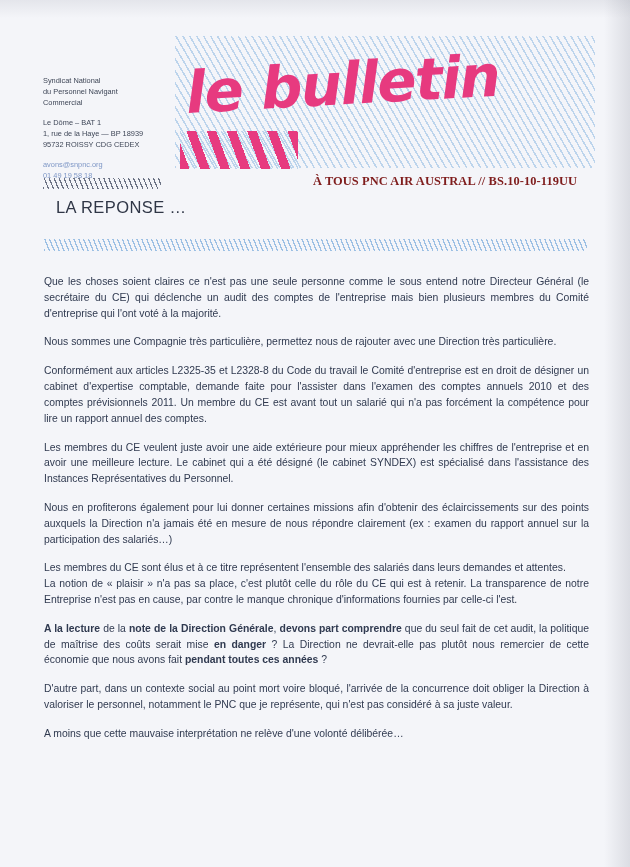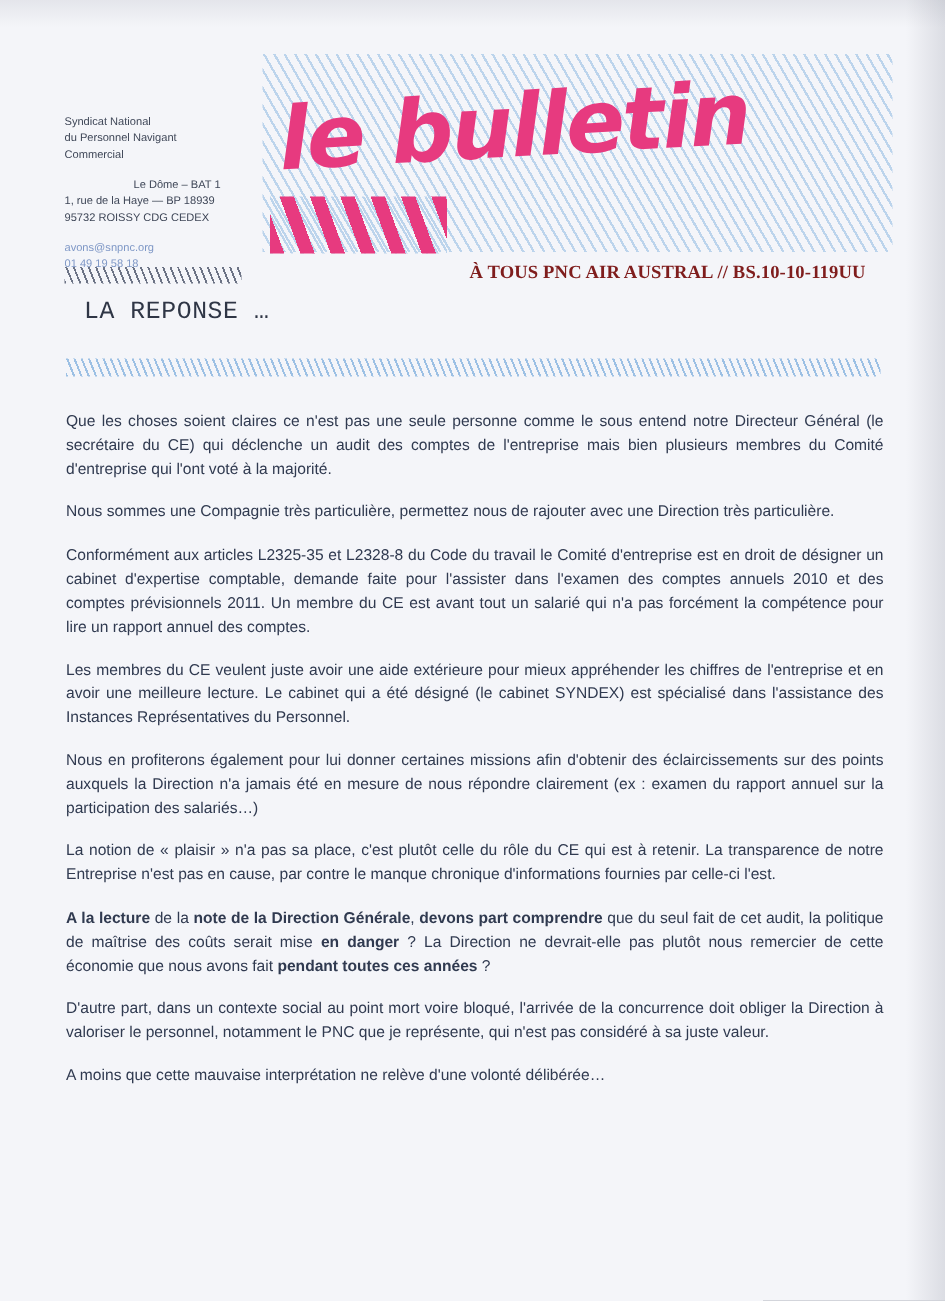--- a/index.html
+++ b/index.html
@@ -90,21 +90,21 @@
   
   .org-block {
     position: absolute;
     left: 43px; top: 76px;
     width: 150px;
     font-family: "Liberation Sans", sans-serif;
     font-size: 7.4px;
     line-height: 1.48;
     color: #3e4657;
   }
-  .org-block .addr { margin-top: 9px; margin-left: 46px; }
+  .org-block .addr { margin-top: 9px; }
   .org-block .contact {
     margin-top: 9px;
     color: #7e97c6;
   }
 
   
   .logo {
     position: absolute;
     left: 443px; top: 104px;
     width: 134px; height: 46px;
@@ -131,21 +131,21 @@
     width: 118px; height: 11px;
     background-image: repeating-linear-gradient(
       68deg,
       #6c7385 0px, #6c7385 1.2px,
       rgba(255,255,255,0) 1.2px, rgba(255,255,255,0) 4.6px
     );
   }
   .doc-title {
     position: absolute;
     left: 56px; top: 198px;
-    font-family: Liberation Mono, monospace;
+    font-family: Liberation Sans, sans-serif;
     font-size: 16.5px;
     font-weight: normal;
     color: #2f3646;
     letter-spacing: 0.4px;
   }
 
   
   .divider {
     position: absolute;
     left: 44px; top: 239px;
@@ -206,20 +206,21 @@
   <div class="doc-title">LA REPONSE …</div>
 
   <div class="divider"></div>
 
   <div class="body-text">
     <p>Que les choses soient claires  ce n'est pas une seule personne comme le sous entend notre Directeur Général (le secrétaire du CE) qui déclenche un audit des comptes de l'entreprise mais  bien plusieurs membres du Comité d'entreprise qui l'ont  voté  à la majorité.</p>
     <p>Nous sommes une Compagnie très particulière, permettez nous de rajouter  avec une Direction très particulière.</p>
     <p>Conformément aux articles L2325-35 et L2328-8 du Code du travail le Comité d'entreprise est en droit de désigner un cabinet d'expertise comptable, demande  faite pour l'assister dans l'examen des comptes annuels 2010 et des comptes prévisionnels 2011. Un membre du CE est avant tout un salarié qui n'a pas forcément la compétence pour lire un rapport annuel des comptes.</p>
     <p>Les membres du CE veulent juste avoir une aide extérieure pour mieux appréhender les chiffres de l'entreprise  et  en avoir une meilleure lecture. Le cabinet qui a été désigné (le cabinet SYNDEX) est spécialisé dans l'assistance des Instances Représentatives du Personnel.</p>
     <p>Nous en profiterons également pour lui donner certaines missions   afin d'obtenir des éclaircissements sur des points auxquels la Direction n'a jamais été en mesure de nous répondre clairement   (ex : examen du rapport annuel sur la participation des salariés…)</p>
+    <p class="tight">Les membres du CE sont élus et à ce titre représentent l'ensemble des salariés dans leurs demandes et attentes.</p>
     <p>La notion de « plaisir » n'a pas sa place, c'est plutôt  celle du rôle du CE  qui est à retenir. La transparence de notre Entreprise n'est pas en cause, par contre le manque  chronique d'informations fournies par celle-ci  l'est.</p>
     <p>
       <b>A la lecture</b><span> de la  </span><b>note de la Direction Générale</b><span>, </span><b>devons part comprendre</b><span> que du seul fait de cet audit, la politique de maîtrise des coûts  serait mise </span><b>en danger</b><span> ? La Direction ne devrait-elle pas plutôt nous remercier de cette économie que nous avons fait </span><b>pendant toutes ces années</b><span> ?</span>
     </p>
     <p>D'autre part, dans un contexte social au point mort voire bloqué, l'arrivée de la concurrence doit obliger la Direction à valoriser le personnel, notamment le PNC que je représente,  qui n'est pas considéré à sa juste valeur.</p>
     <p> A moins que cette mauvaise interprétation ne relève d'une volonté délibérée…</p>
   </div>
 
   <div class="scan-shade-right"></div>
   <div class="scan-shade-top"></div>

